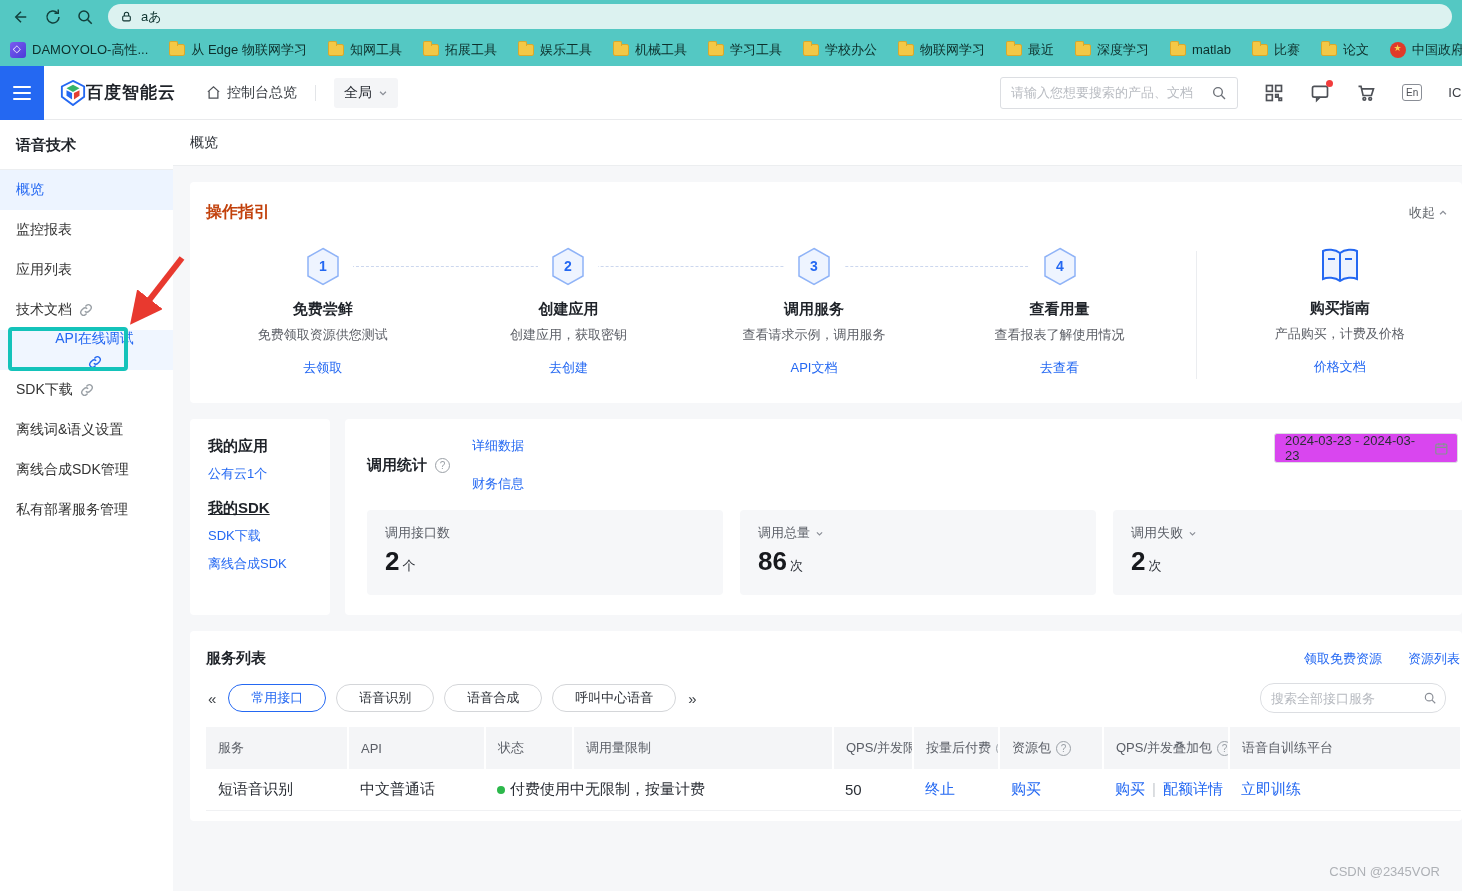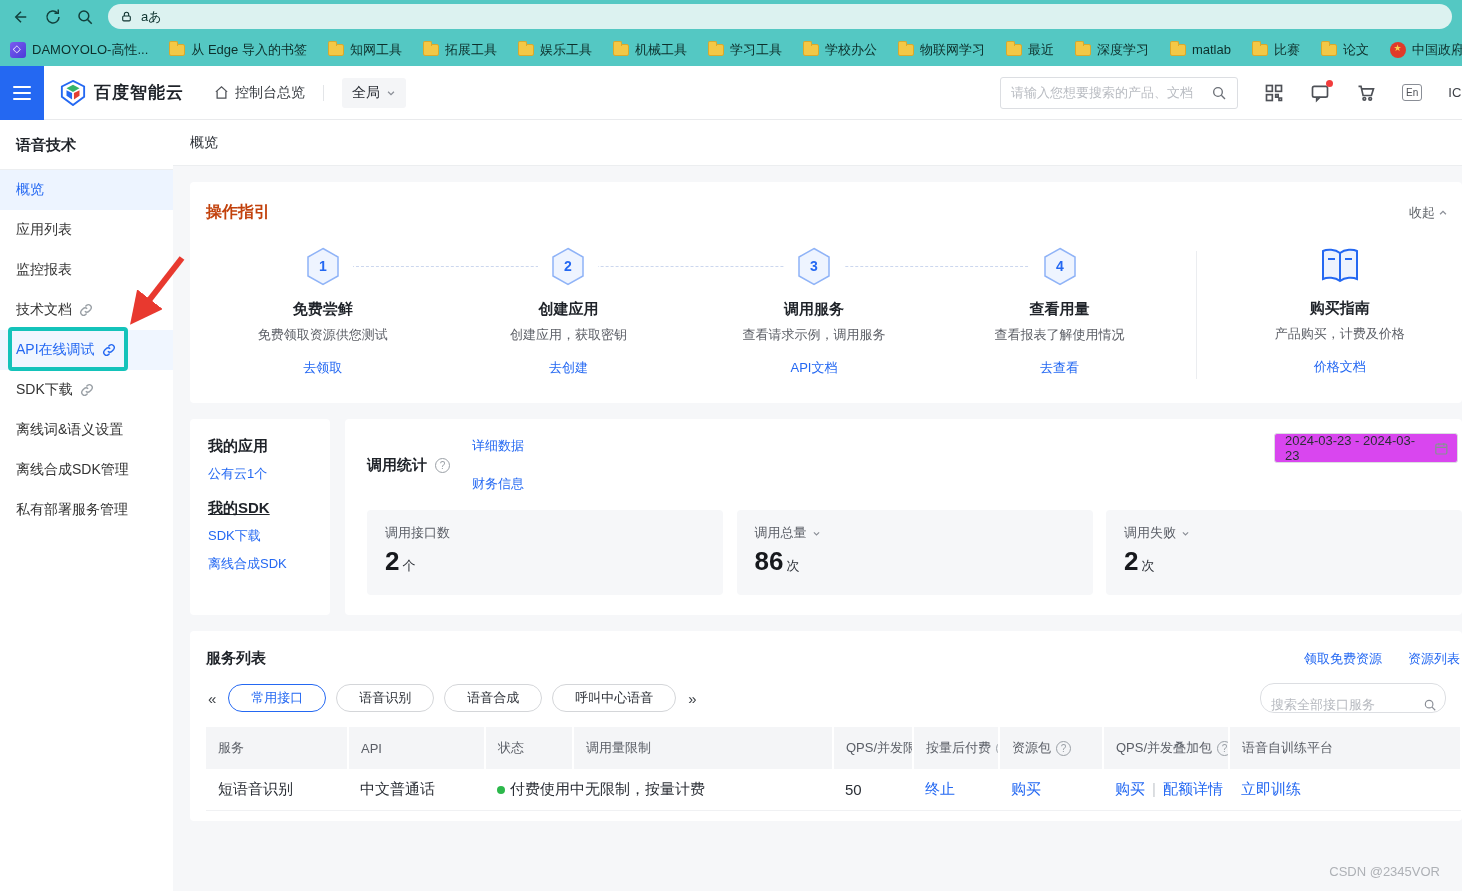--- a/index.html
+++ b/index.html
@@ -22,40 +22,40 @@
   .bm-ico { width:16px; height:16px; border-radius:3px; flex:none; }
   .ico-damo { background:linear-gradient(135deg,#7b5cf0,#4a3bd8); position:relative; }
   .ico-damo::after { content:"◇"; color:#fff; font-size:10px; position:absolute; left:3px; top:1px; }
   .ico-gov { background:#e03a2a; border-radius:50%; position:relative; }
   .ico-gov::after { content:"★"; color:#f7d04b; font-size:9px; position:absolute; left:3.5px; top:1px; }
 
   
   .topnav { position:absolute; top:66px; left:0; width:100%; height:54px; background:#fff; border-bottom:1px solid #e9eaec; display:flex; align-items:center; }
   .burger { width:44px; height:54px; background:#2468f2; display:flex; flex-direction:column; align-items:center; justify-content:center; gap:4px; cursor:pointer; flex:none; }
   .burger i { width:18px; height:2px; background:#fff; border-radius:1px; }
-  .brand { display:flex; align-items:center; gap:8px; margin-left:16px; cursor:pointer; }
+  .brand { display:flex; align-items:center; gap:0; margin-left:16px; cursor:pointer; }
   .brand-name { font-size:17px; font-weight:bold; color:#1f2329; letter-spacing:1px; }
   .console-link { display:flex; align-items:center; gap:6px; margin-left:30px; font-size:14px; color:#3c4046; cursor:pointer; }
   .vdiv { width:1px; height:16px; background:#e3e5e8; margin:0 18px; }
   .scope-pill { display:flex; align-items:center; gap:6px; background:#f4f5f7; border-radius:3px; padding:6px 10px; font-size:14px; color:#2b2f36; cursor:pointer; }
   .topnav-right { margin-left:auto; display:flex; align-items:center; gap:26px; padding-right:0;justify-content:space-between; }
   .tn-search { width:238px; height:32px; border:1px solid #dcdee2; border-radius:3px; display:flex; align-items:center; padding:0 10px; gap:8px; }
   .tn-search input { border:none; outline:none; flex:1; font-size:13px; color:#333; background:transparent; font-family:inherit; }
   .tn-search input::placeholder { color:#b9bcc2; }
   .tn-ico { width:20px; height:20px; color:#4e5157; cursor:pointer; position:relative; flex:none; }
   .badge-dot { position:absolute; top:-3px; right:-3px; width:7px; height:7px; background:#f23c3c; border-radius:50%; }
   .en-badge { border:1px solid #8a8e96; border-radius:3px; font-size:10px; color:#4e5157; padding:2px 3px; cursor:pointer; }
   .icp { font-size:13px; color:#3c4046; margin-right:-8px; white-space:nowrap; }
 
   
   .sidebar { position:absolute; top:120px; left:0; width:173px; bottom:0; background:#fff; }
   .sb-title { font-size:15px; font-weight:bold; color:#1f2329; padding:16px 16px 14px; border-bottom:1px solid #eceef0; }
   .sb-item { height:40px; display:flex; align-items:center; gap:7px; padding-left:16px; font-size:14px; color:#333; cursor:pointer; }
   .sb-item.selected { background:#edf4ff; color:#2468f2; }
-  .sb-item.hl { background:#f0f6ff; color:#2468f2; }
+  .sb-item.hl { background:#f0f6ff; color:#2468f2;flex-direction:column; }
   .link-ico { width:14px; height:14px; color:#9aa0a6; }
   .sb-item.hl .link-ico { color:#2468f2; }
 
   
   .annot-box { position:absolute; left:8px; top:327px; width:120px; height:44px; border:4px solid #14c3ba; border-radius:4px; z-index:30; pointer-events:none; }
   .annot-arrow { position:absolute; left:100px; top:250px; z-index:30; pointer-events:none; }
 
   
   .main { position:absolute; top:120px; left:173px; right:0; bottom:0; background:#f6f7f9; overflow:hidden; }
   .breadcrumb { height:46px; background:#fff; border-bottom:1px solid #eceef0; display:flex; align-items:center; padding-left:17px; font-size:14px; color:#2b2f36; }
@@ -82,37 +82,37 @@
   .my-h { font-size:15px; font-weight:bold; color:#1f2329; }
   .my-l { font-size:13px; margin-top:10px; }
   .my-h + .my-l { margin-top:9px; }
   .my-h.mt { margin-top:16px;text-decoration:underline; }
   .stats-card { flex:1; background:#fff; border-radius:4px; padding:18px 0 20px 22px; overflow:hidden; position:relative; }
   .stats-head { display:flex; align-items:center; gap:8px; }
   .stats-title { font-size:15px; font-weight:bold; color:#1f2329; }
   .help { width:15px; height:15px; border:1px solid #9aa0a6; border-radius:50%; color:#9aa0a6; font-size:10px; line-height:13px; text-align:center; display:inline-block; flex:none; cursor:pointer; }
   .stats-links { display:flex; gap:20px; margin-left:14px; font-size:13px;flex-direction:column; }
   .date-box { position:absolute; right:4px; top:14px; width:184px; height:30px; border:1px solid #dcdee2; border-radius:3px; display:flex; align-items:center; padding:0 8px 0 10px; gap:8px; font-size:13px; color:#2b2f36; cursor:pointer; background:#d946ef; }
-  .stat-boxes { display:flex; gap:5px; margin-top:17px;justify-content:space-between; }
+  .stat-boxes { display:flex; gap:17px; margin-top:17px; }
   .stat-box { width:356px; flex:none; background:#f6f7f9; border-radius:4px; padding:14px 18px 18px; }
   .stat-label { font-size:13px; color:#5a5e66; display:flex; align-items:center; gap:5px; }
   .stat-val { margin-top:4px; display:flex; align-items:baseline; gap:3px; }
   .stat-num { font-size:26px; font-weight:bold; color:#17191d; }
   .stat-unit { font-size:13px; color:#2b2f36; }
 
   
   .svc-card { padding:18px 0 10px; position:relative; overflow:hidden; }
   .svc-head { display:flex; align-items:center; padding:0 16px; }
   .svc-title { font-size:15px; font-weight:bold; color:#1f2329; }
   .svc-links { margin-left:auto; display:flex; gap:26px; font-size:13px; margin-right:-14px; white-space:nowrap; }
   .tabs-row { display:flex; align-items:center; margin-top:15px; padding:0 16px; gap:10px; }
   .tab-arrow { font-size:15px; color:#3c4046; cursor:pointer; padding:0 2px; }
   .pill { height:28px; line-height:26px; padding:0 22px; border:1px solid #d4d6d9; border-radius:15px; font-size:13px; color:#2b2f36; cursor:pointer; white-space:nowrap; background:#fff; }
   .pill.selected { border-color:#2468f2; color:#2468f2; }
-  .svc-search { margin-left:auto; width:186px; height:30px; border:1px solid #dcdee2; border-radius:14px; display:flex; align-items:flex-end; padding:0 8px 0 10px; gap:6px; }
+  .svc-search { margin-left:auto; width:186px; height:30px; border:1px solid #dcdee2; border-radius:14px; display:flex; align-items:center; padding:0 8px 0 10px; gap:6px; }
   .svc-search input { border:none; outline:none; flex:1; width:10px; font-size:13px; color:#333; background:transparent; font-family:inherit; }
   .svc-search input::placeholder { color:#b6b9bf; }
   table.svc { width:calc(100% - 16px); margin:14px 0 0 16px; border-collapse:collapse; table-layout:fixed; }
   table.svc th { background:#f4f5f7; height:42px; font-size:13px; font-weight:normal; color:#5a5e66; text-align:left; padding-left:12px; border-right:2px solid #fff; white-space:nowrap; overflow:hidden; }
   table.svc th .th-in { display:flex; align-items:center; gap:5px; }
   table.svc td { height:41px; font-size:15px; color:#2b2f36; padding-left:12px; border-bottom:1px solid #f0f1f3; white-space:nowrap; }
   .dot { width:8px; height:8px; border-radius:50%; background:#2cb84b; display:inline-block; margin-right:5px; }
   .cell-sep { color:#c9ccd1; margin:0 7px; }
 
   .watermark { position:absolute; right:22px; bottom:12px; font-size:13px; color:#aeb1b6; }
@@ -142,21 +142,21 @@
       <span class="translate">aあ</span>
     </div>
   </div>
   <div class="bm-row">
     <span class="bm">
         <span class="bm-ico ico-damo"></span>
         <span>DAMOYOLO-高性...</span>
       </span>
     <span class="bm">
         <span class="folder"></span>
-        <span>从 Edge 导入的书签</span>
+        <span>从 Edge 物联网学习</span>
       </span>
     <span class="bm">
         <span class="folder"></span>
         <span>知网工具</span>
       </span>
     <span class="bm">
         <span class="folder"></span>
         <span>拓展工具</span>
       </span>
     <span class="bm">
@@ -267,24 +267,24 @@
     <span class="icp">ICP</span>
   </div>
 </div>
 
 <div class="sidebar">
   <div class="sb-title">语音技术</div>
   <div class="sb-item selected">
       <span>概览</span>
     </div>
   <div class="sb-item">
+      <span>监控报表</span>
+    </div>
+  <div class="sb-item">
       <span>应用列表</span>
-    </div>
-  <div class="sb-item">
-      <span>监控报表</span>
     </div>
   <div class="sb-item">
     <span>技术文档</span>
     <svg class="link-ico" viewBox="0 0 24 24" fill="none" stroke="currentColor" stroke-width="2.4">
         <path d="M10 14a5 5 0 0 0 7 0l3-3a5 5 0 0 0-7-7l-2 2"></path>
         <path d="M14 10a5 5 0 0 0-7 0l-3 3a5 5 0 0 0 7 7l2-2"></path>
       </svg>
   </div>
   <div class="sb-item hl">
     <span>API在线调试</span>

